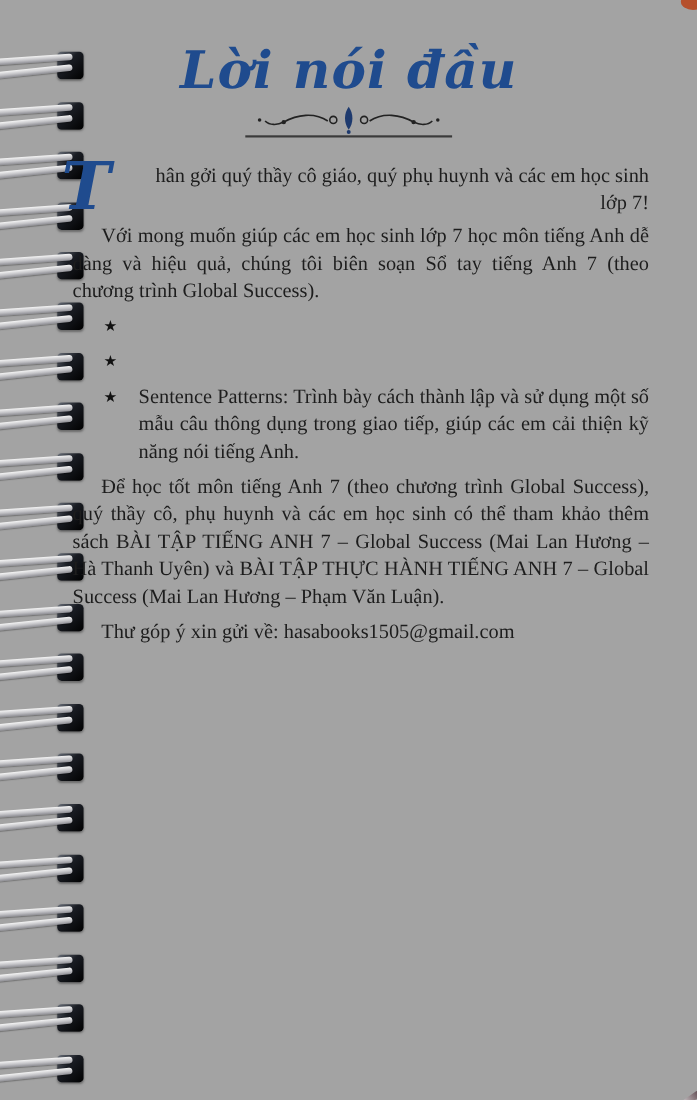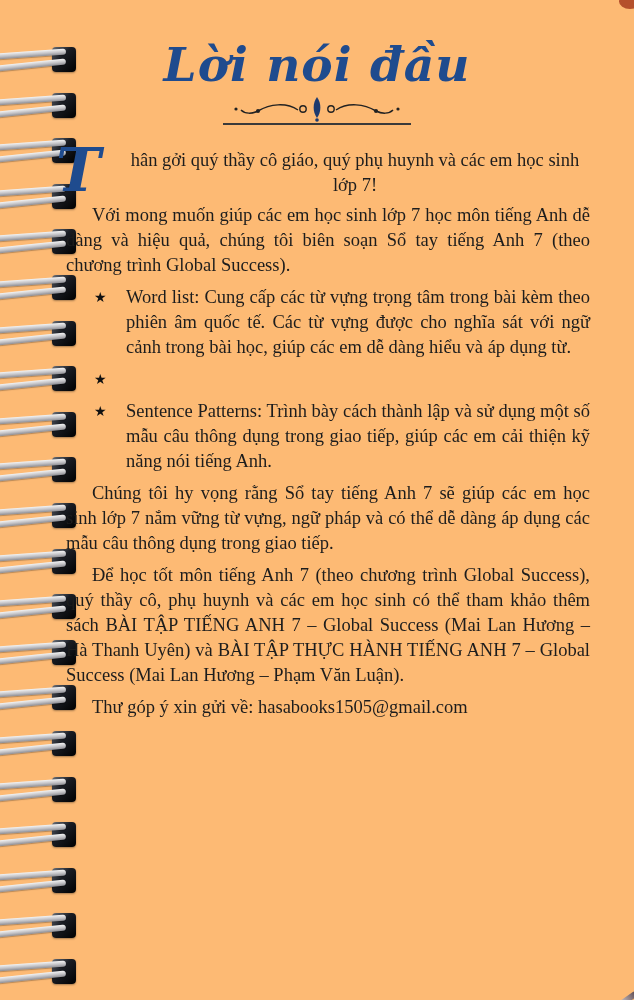--- a/index.html
+++ b/index.html
@@ -1,17 +1,17 @@
 <!DOCTYPE html>
 <html><head>
 <meta charset="utf-8">
 <style>
   html,body{margin:0;padding:0;}
   body{width:634px;height:1000px;background:#f4f4f4;font-family:"Liberation Serif","DejaVu Serif",serif;}
-  .page{position:relative;width:634px;height:1000px;background:#fdba74;overflow:hidden;}
+  .page{position:relative;width:634px;height:1000px;background:#a3a3a3;overflow:hidden;}
 
   
   .binding{position:absolute;left:0;top:0;width:100px;height:1000px;}
   .ring{position:absolute;left:-4px;width:92px;height:30px;}
   .ring .hole{position:absolute;right:12px;top:1px;width:24px;height:25px;border-radius:4px;
     background:linear-gradient(135deg,#6a707a 0%,#1a1d24 40%,#000 100%);
     box-shadow:0 1px 2px rgba(0,0,0,.35);}
   .ring .w1,.ring .w2{position:absolute;left:0;width:70px;height:6px;border-radius:3px;
     background:linear-gradient(180deg,#f5f5f5 0%,#c2c2c6 55%,#8d8d93 100%);
     box-shadow:0 1px 1px rgba(0,0,0,.28);}
@@ -22,21 +22,21 @@
   .title-wrap{position:absolute;top:38px;left:54px;width:526px;text-align:center;}
   h1{margin:0;font:italic 700 47px/1.15 "DejaVu Serif",serif;color:#1f4b8e;letter-spacing:1px;}
   .ornament{display:block;margin:4px auto 0;}
   .rule{width:188px;height:2px;background:#3a3a3a;margin:1px auto 0;}
 
   
   .content{position:absolute;top:148px;left:66px;width:524px;
     font-size:18.5px;line-height:25px;color:#1d1d1d;}
   .dropcap{position:absolute;top:-8px;left:-10px;font:italic 700 60px/1 "DejaVu Serif",serif;color:#1f4b8e;}
   p.para{margin:0 0 7px;text-indent:26px;text-align:justify;}
-  p.para.first{text-indent:0;padding-left:54px;margin-bottom:5px;text-align:center;}
+  p.para.first{text-indent:0;padding-left:54px;margin-bottom:5px;text-align:right;}
   .bullet{display:flex;margin:0 0 7px;}
   .bullet .star{flex:0 0 60px;box-sizing:border-box;padding-left:28px;font-size:14px;line-height:25px;color:#111;}
   .bullet .btext{flex:1;text-align:justify;}
   b{font-weight:400;}
 
   
   .fleck-top{position:absolute;top:-6px;right:-7px;width:22px;height:15px;border-radius:50%;background:#b5502c;}
   .fleck-bottom{position:absolute;bottom:-2px;right:-4px;width:20px;height:6px;border-radius:2px;
     background:linear-gradient(90deg,#d8d2d5 0%,#5e4a50 100%);transform:rotate(-35deg);}
 </style>
@@ -169,29 +169,27 @@
     </svg>
     <div class="rule"></div>
   </div>
 
   <div class="content">
     <span class="dropcap">T</span>
   <p class="para first"><span>hân gởi quý thầy cô giáo, quý phụ huynh và các em học sinh lớp 7!</span></p>
       <p class="para"><span>Với mong muốn giúp các em học sinh lớp 7 học môn tiếng Anh dễ dàng và hiệu quả, chúng tôi biên soạn </span><b>Sổ tay tiếng Anh 7</b><span> (theo chương trình Global Success).</span></p>
       <div class="bullet">
         <span class="star">★</span>
-        <div class="btext"><b>Word list:</b><span> Cung cấp các từ vựng trọng tâm trong bài kèm theo phiên âm quốc tế. Các từ vựng được cho nghĩa sát với ngữ cảnh trong bài học, giúp các em dễ dàng hiểu và áp dụng từ.</span></div>
       </div>
       <div class="bullet">
         <span class="star">★</span>
       </div>
       <div class="bullet">
         <span class="star">★</span>
         <div class="btext"><b>Sentence Patterns:</b><span> Trình bày cách thành lập và sử dụng một số mẫu câu thông dụng trong giao tiếp, giúp các em cải thiện kỹ năng nói tiếng Anh.</span></div>
       </div>
-      <p class="para"><span>Chúng tôi hy vọng rằng </span><b>Sổ tay tiếng Anh 7</b><span> sẽ giúp các em học sinh lớp 7 nắm vững từ vựng, ngữ pháp và có thể dễ dàng áp dụng các mẫu câu thông dụng trong giao tiếp.</span></p>
       <p class="para"><span>Để học tốt môn tiếng Anh 7 (theo chương trình Global Success), quý thầy cô, phụ huynh và các em học sinh có thể tham khảo thêm sách BÀI TẬP TIẾNG ANH 7 – Global Success (Mai Lan Hương – Hà Thanh Uyên) và BÀI TẬP THỰC HÀNH TIẾNG ANH 7 – Global Success (Mai Lan Hương – Phạm Văn Luận).</span></p>
       <p class="para"><span>Thư góp ý xin gửi về: hasabooks1505@gmail.com</span></p>
     </div>
 
   <div class="fleck-top"></div>
   <div class="fleck-bottom"></div>
 </div>
 
 </body></html>

